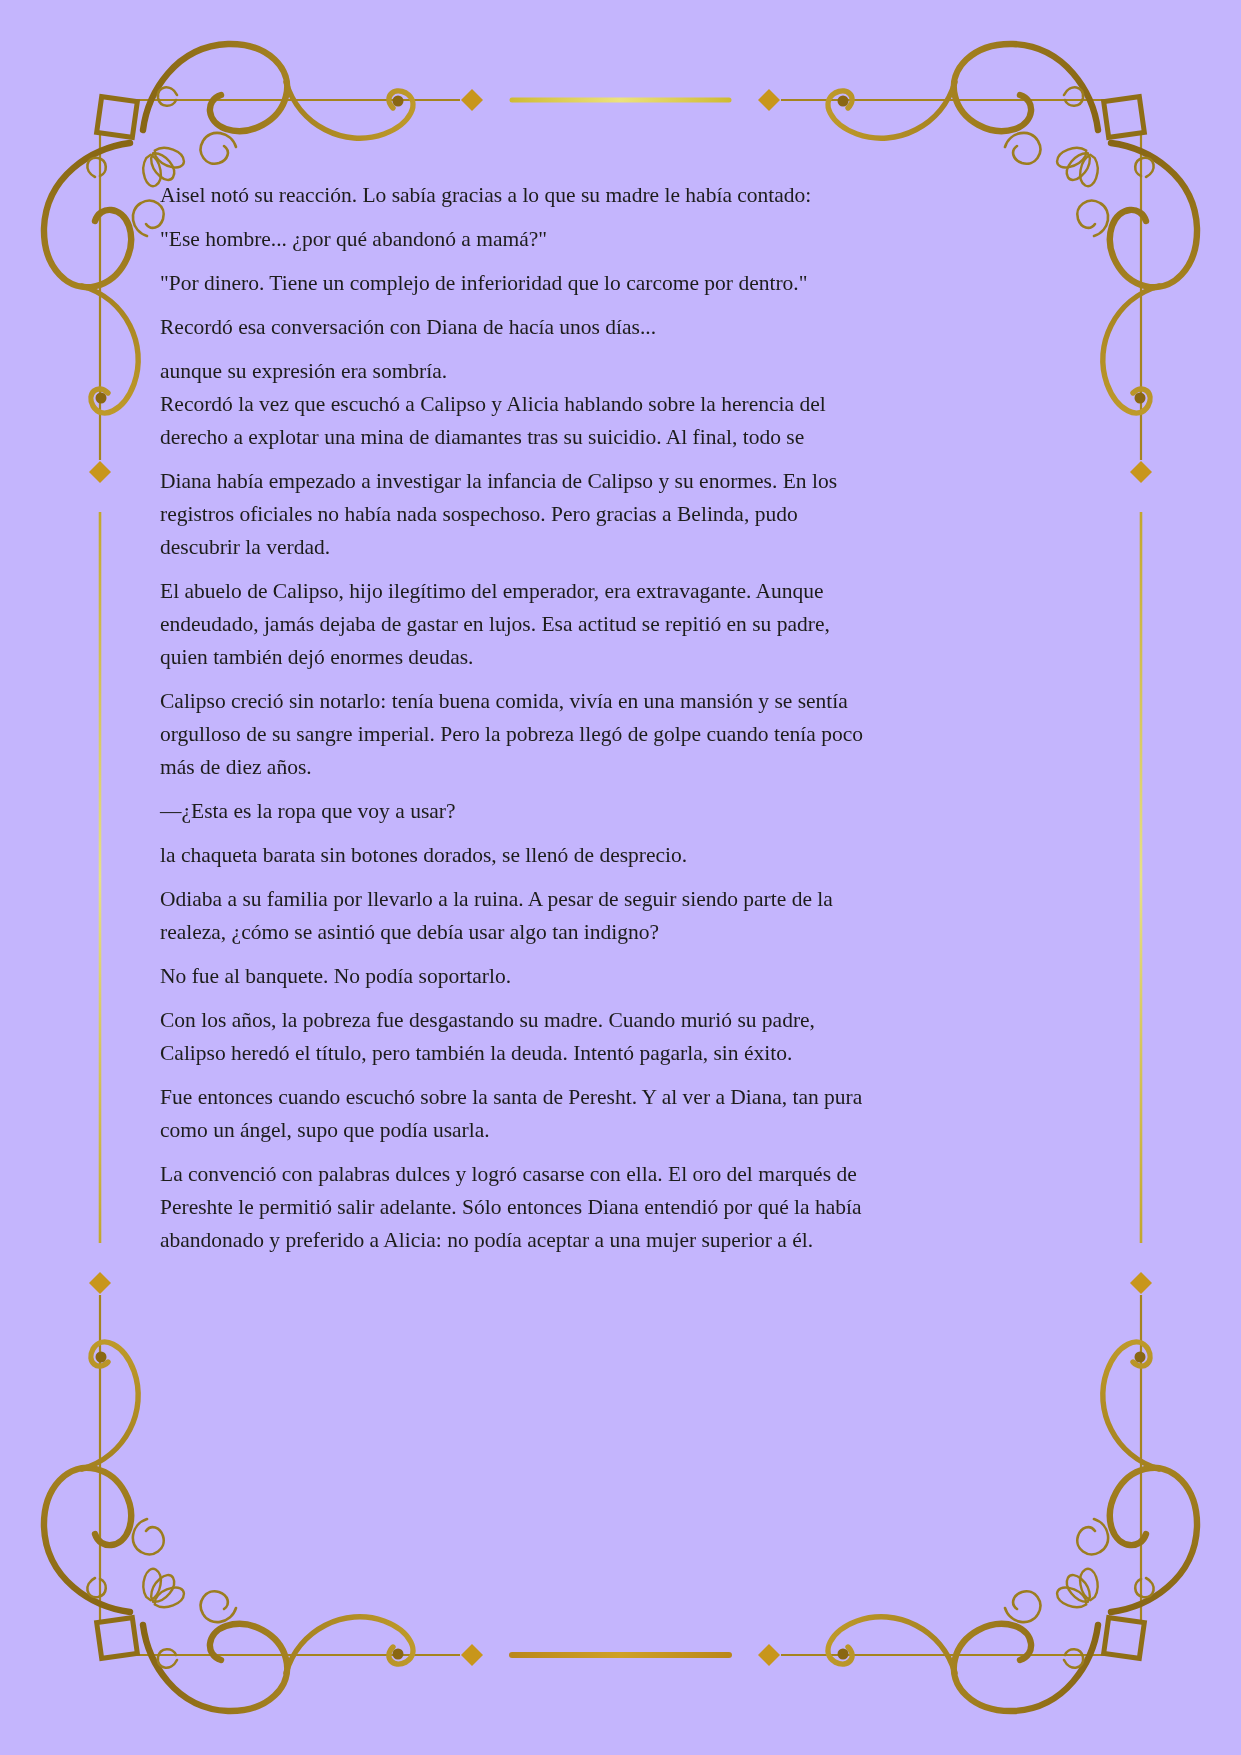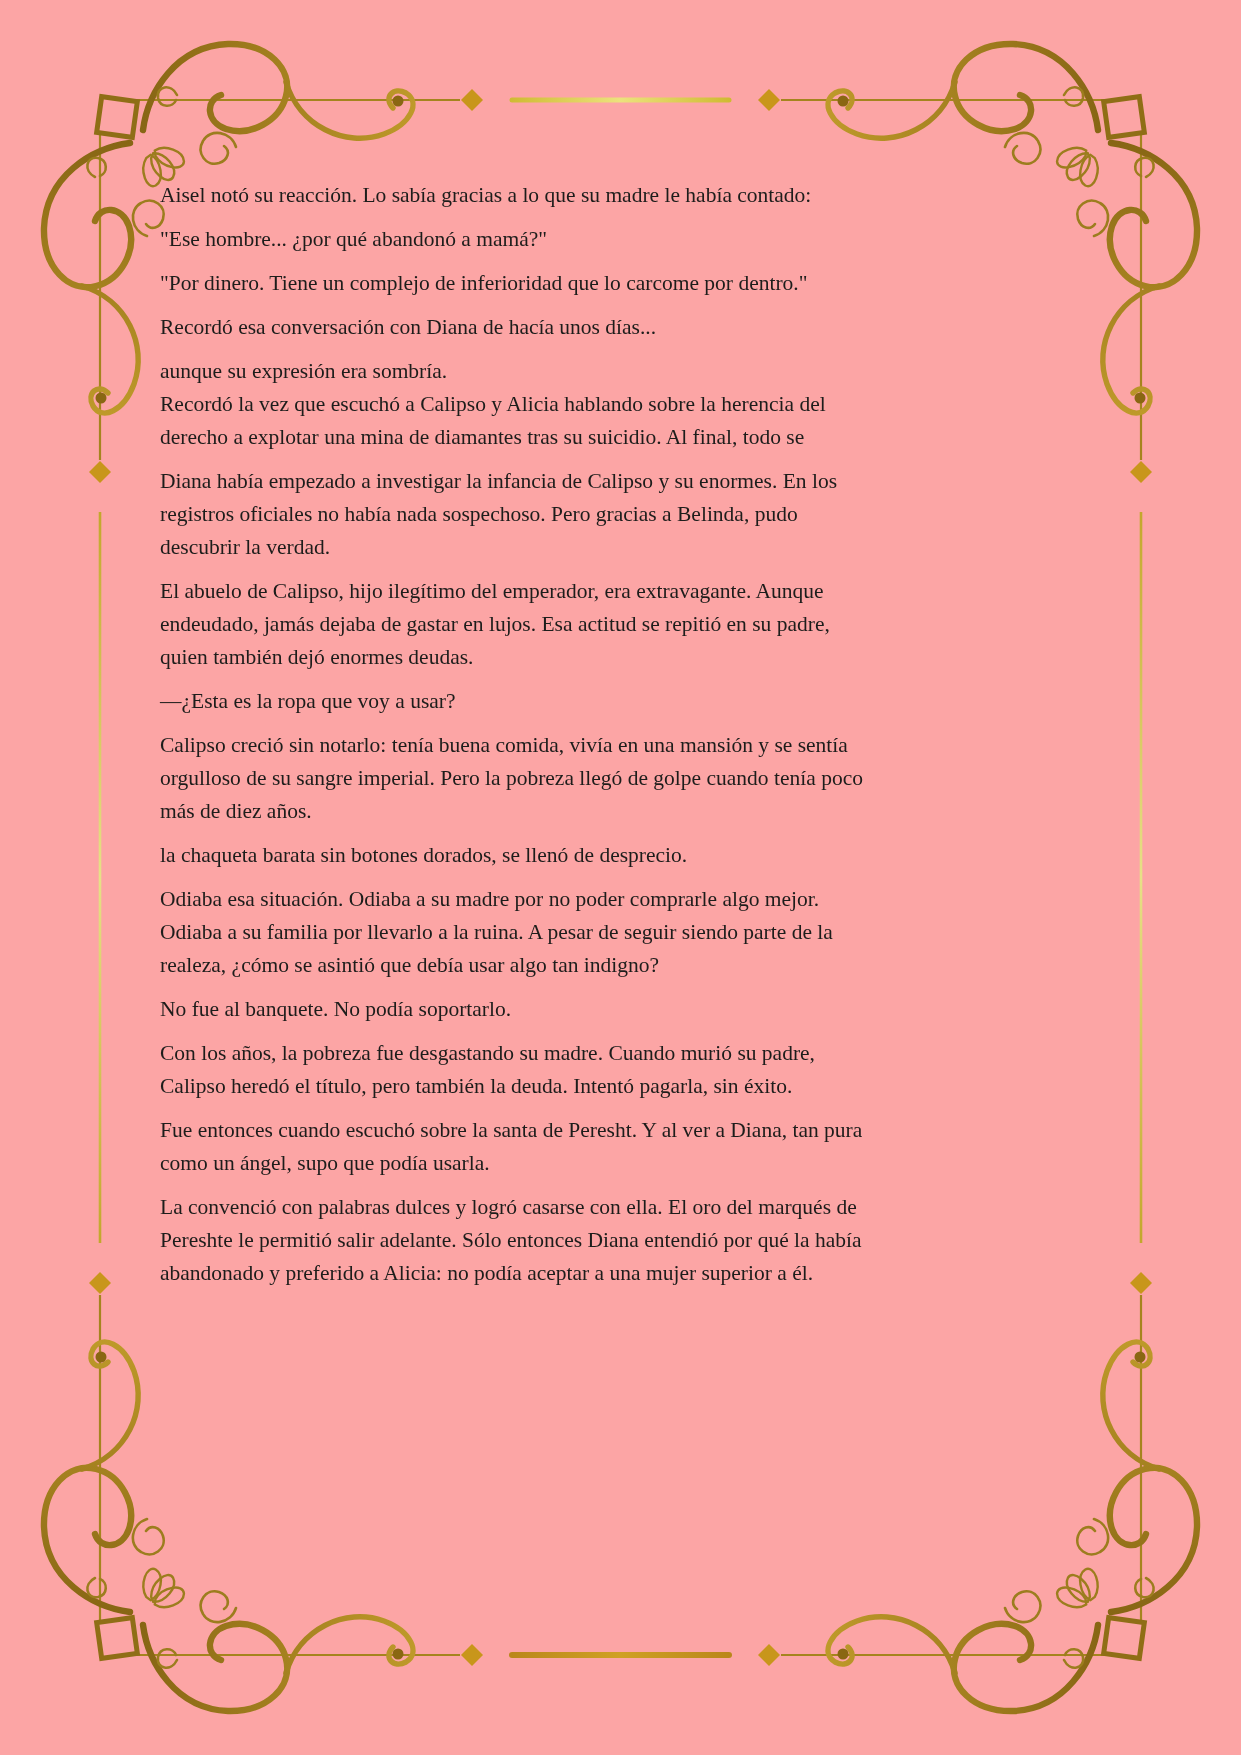--- a/index.html
+++ b/index.html
@@ -1,19 +1,19 @@
 <!DOCTYPE html>
 <html><head>
 <meta charset="utf-8">
 <style>
   html,body{margin:0;padding:0;background:#ffffff;}
   .page{
     position:relative;
     width:1241px;height:1755px;
-    background:#fca5a5;
+    background:#c4b5fd;
     overflow:hidden;
     font-family:"Liberation Serif","DejaVu Serif",serif;
   }
   .border-svg{position:absolute;left:0;top:0;width:1241px;height:1755px;}
   .text-block{
     position:absolute;left:160px;top:179px;width:960px;
     color:#1d1d1b;
     font-size:21.5px;line-height:33px;
   }
   .text-block p{margin:0 0 11px 0;}
@@ -103,32 +103,31 @@
         <span class="line">Diana había empezado a investigar la infancia de Calipso y su enormes. En los</span>
         <span class="line">registros oficiales no había nada sospechoso. Pero gracias a Belinda, pudo</span>
         <span class="line">descubrir la verdad.</span>
       </p>
       <p>
         <span class="line">El abuelo de Calipso, hijo ilegítimo del emperador, era extravagante. Aunque</span>
         <span class="line">endeudado, jamás dejaba de gastar en lujos. Esa actitud se repitió en su padre,</span>
         <span class="line">quien también dejó enormes deudas.</span>
       </p>
       <p>
-        <span class="line">—¿Esta es la ropa que voy a usar?</span>
-      </p>
-      <p>
         <span class="line">Calipso creció sin notarlo: tenía buena comida, vivía en una mansión y se sentía</span>
         <span class="line">orgulloso de su sangre imperial. Pero la pobreza llegó de golpe cuando tenía poco</span>
         <span class="line">más de diez años.</span>
       </p>
       <p>
+        <span class="line">—¿Esta es la ropa que voy a usar?</span>
+      </p>
+      <p>
         <span class="line">la chaqueta barata sin botones dorados, se llenó de desprecio.</span>
       </p>
       <p>
-        <span class="line">Odiaba esa situación. Odiaba a su madre por no poder comprarle algo mejor.</span>
         <span class="line">Odiaba a su familia por llevarlo a la ruina. A pesar de seguir siendo parte de la</span>
         <span class="line">realeza, ¿cómo se asintió que debía usar algo tan indigno?</span>
       </p>
       <p>
         <span class="line">No fue al banquete. No podía soportarlo.</span>
       </p>
       <p>
         <span class="line">Con los años, la pobreza fue desgastando su madre. Cuando murió su padre,</span>
         <span class="line">Calipso heredó el título, pero también la deuda. Intentó pagarla, sin éxito.</span>
       </p>

